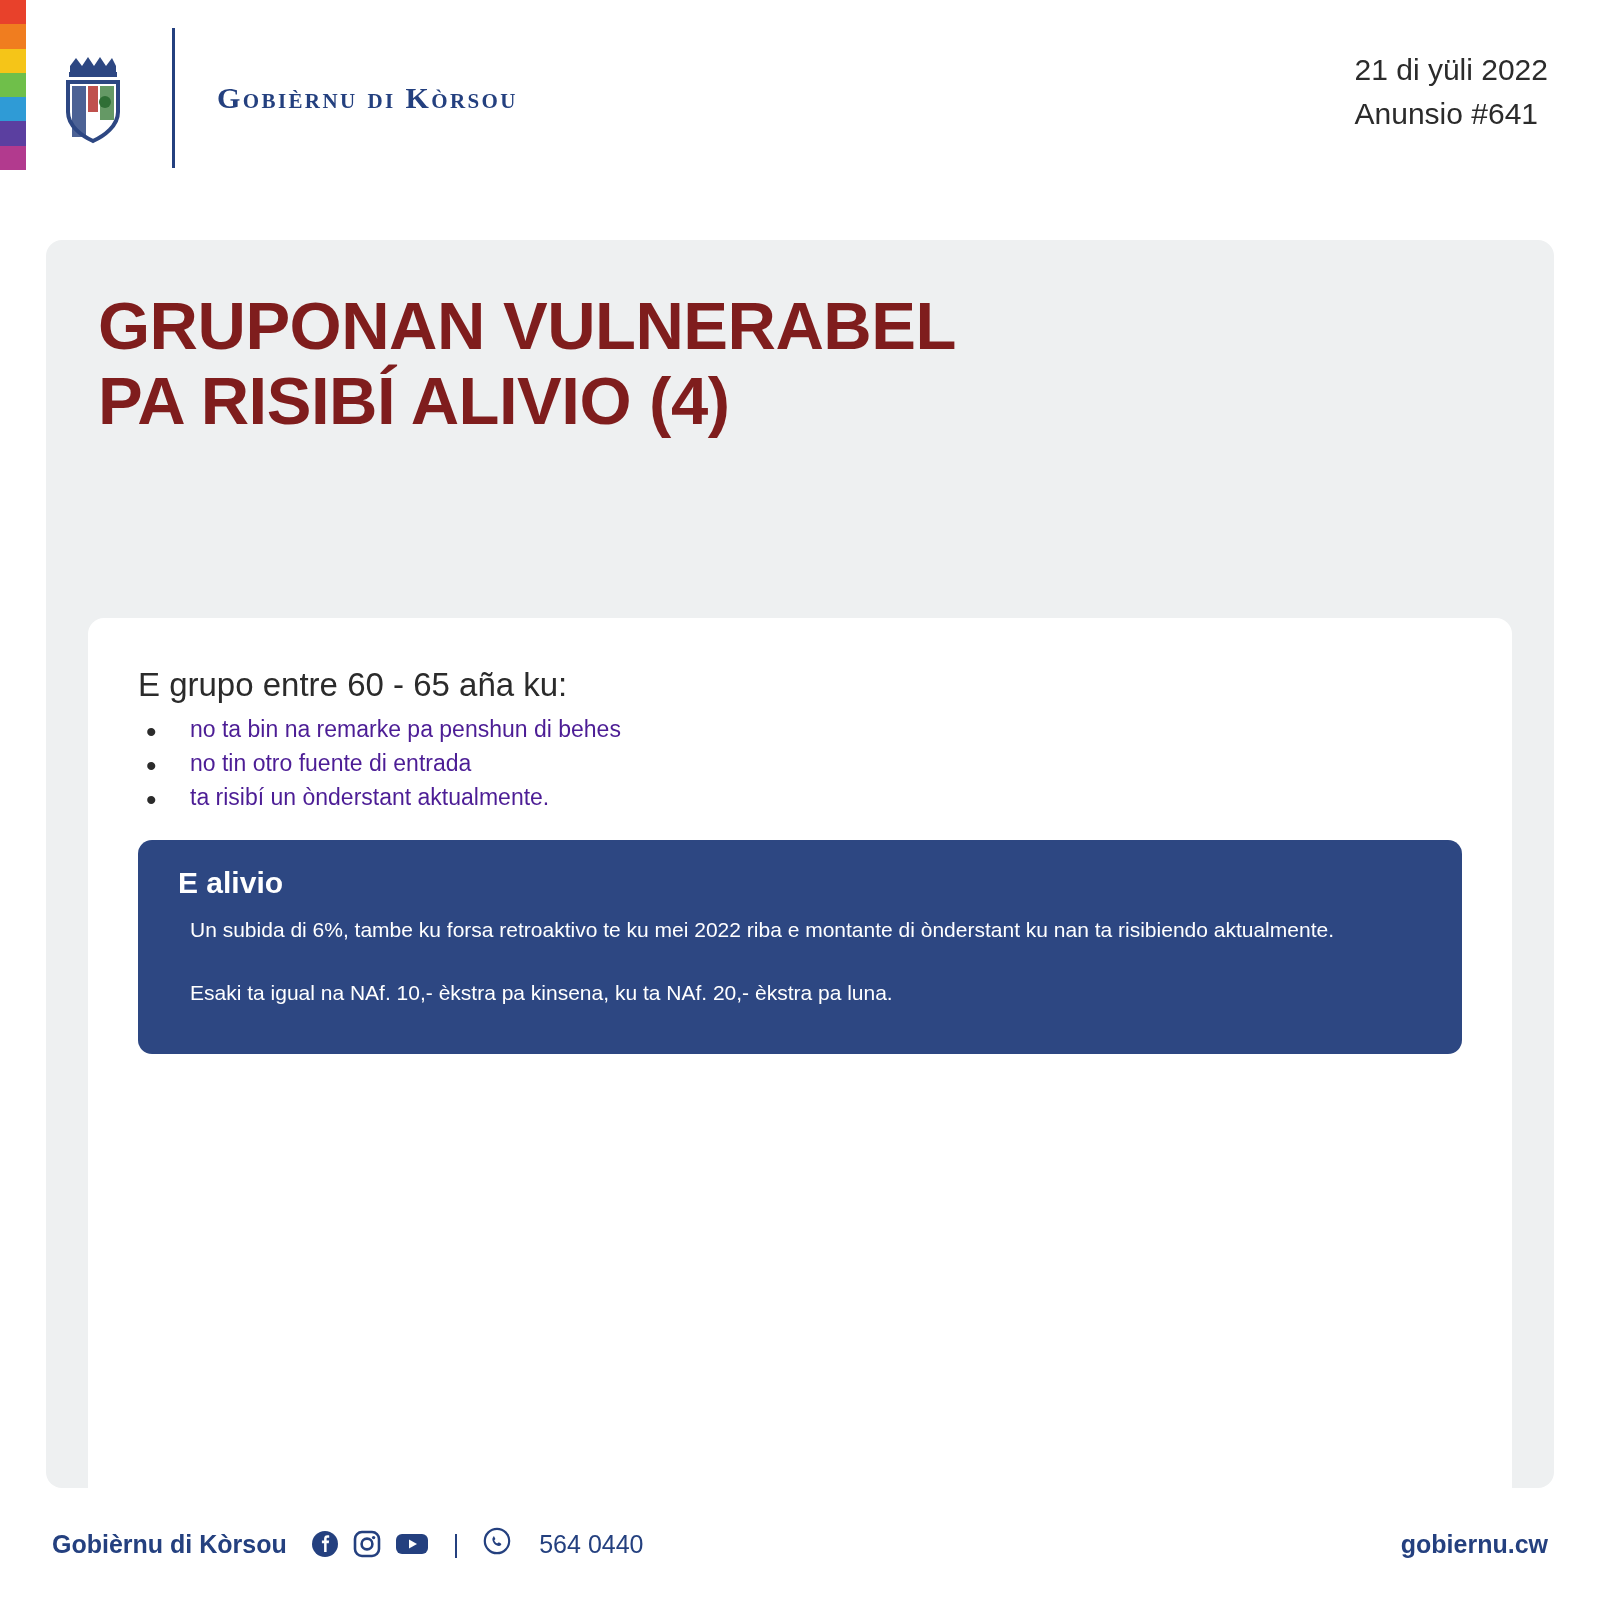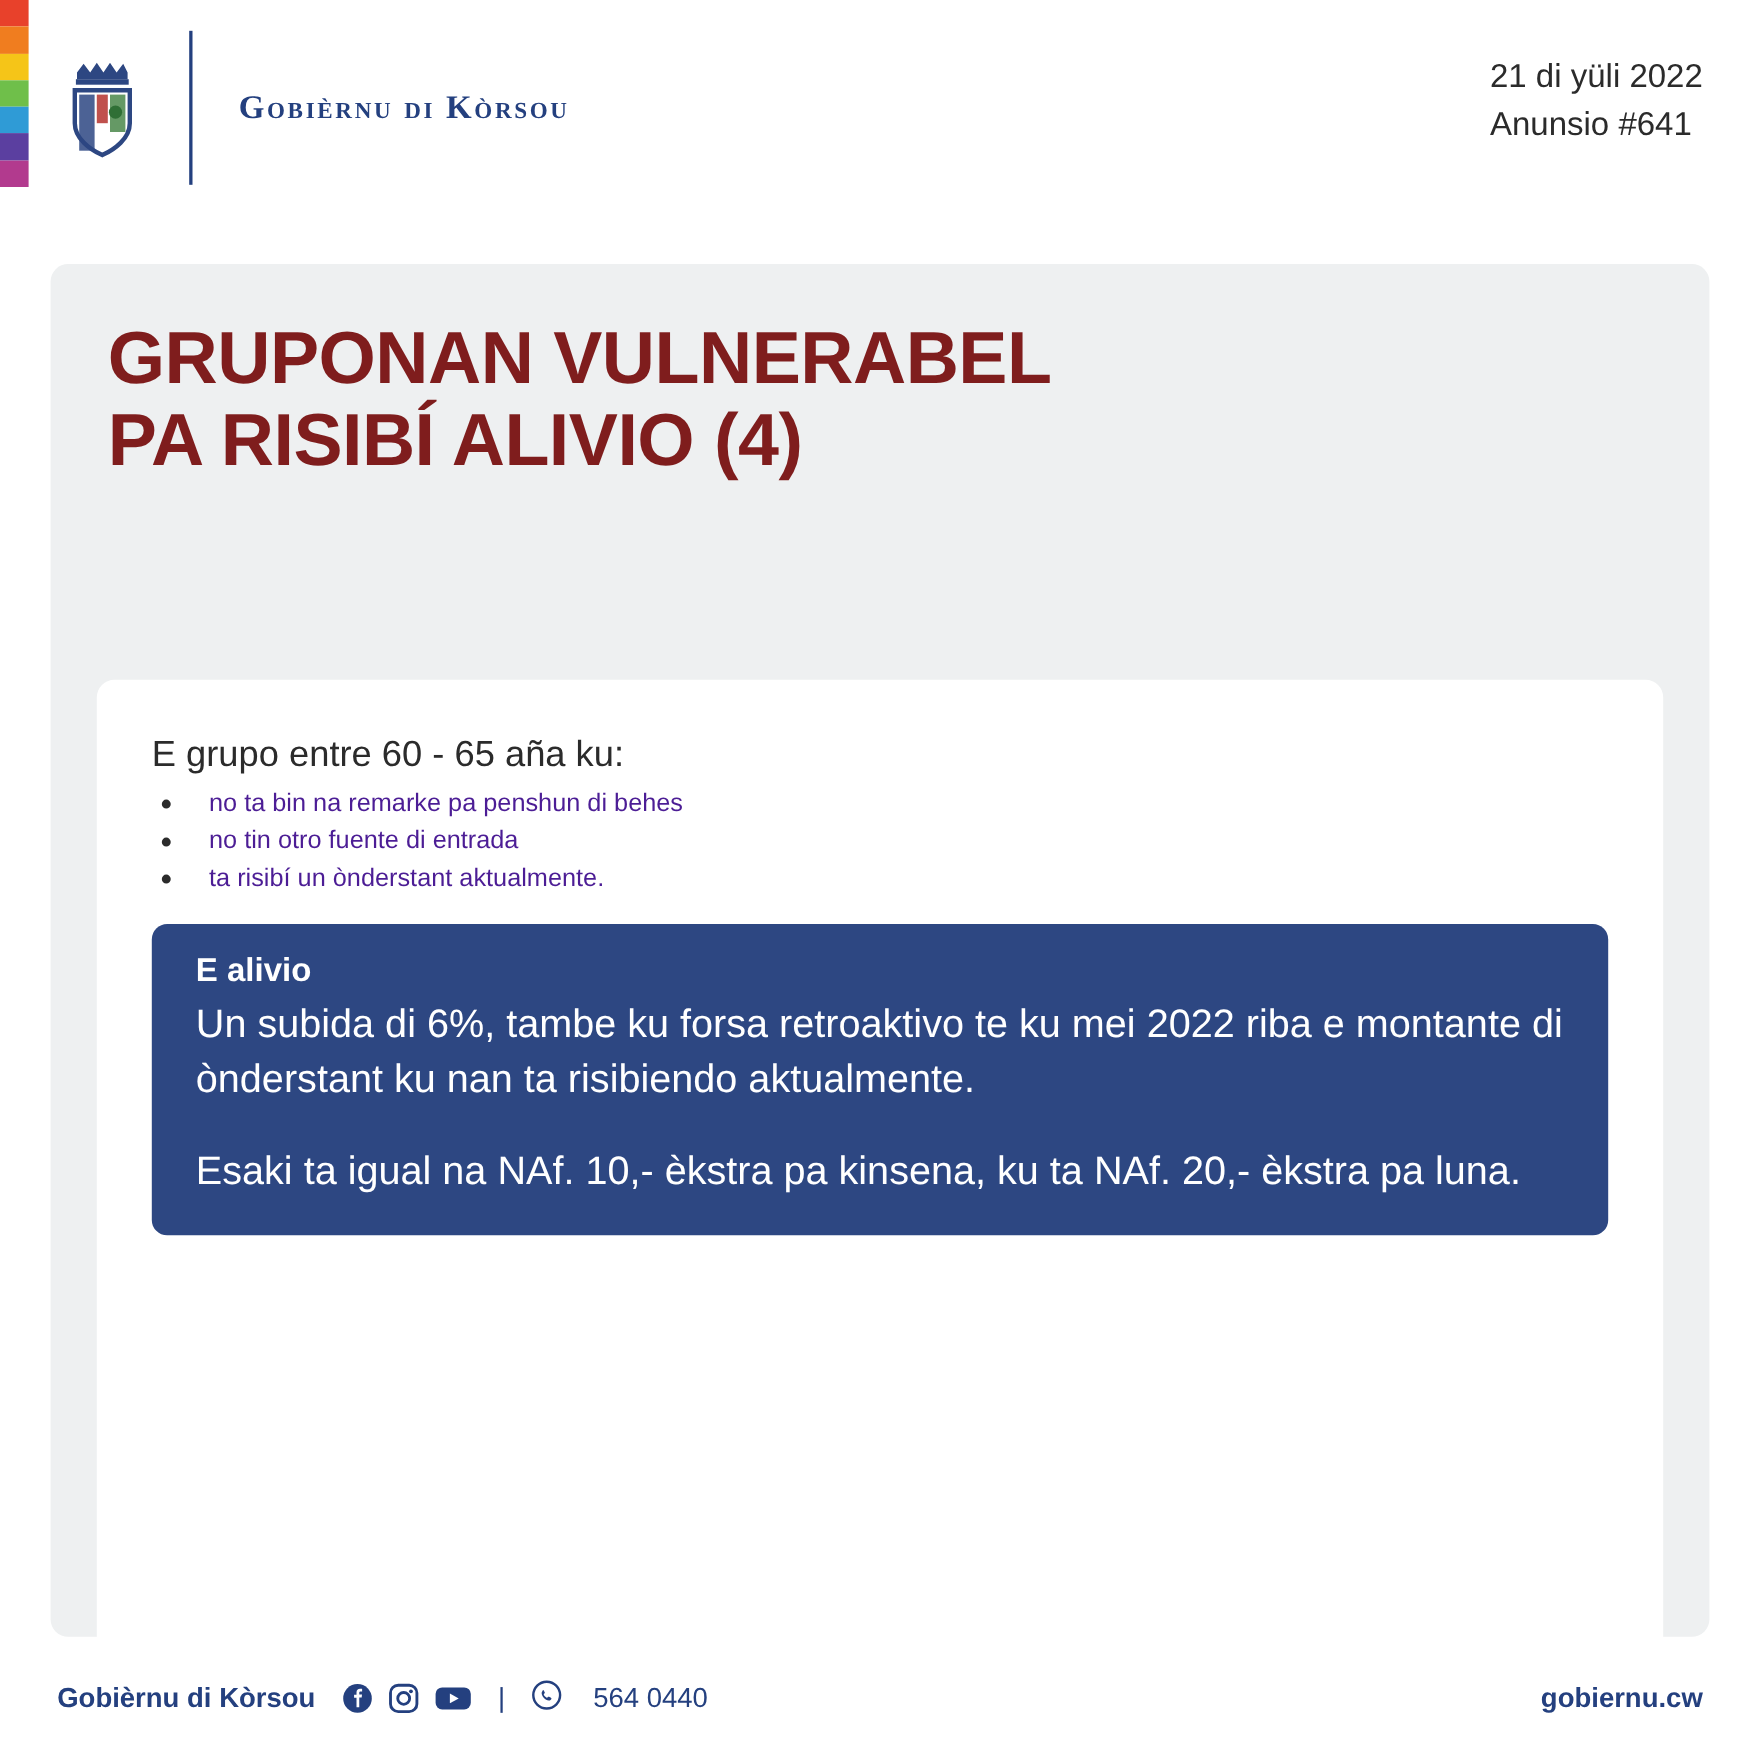--- a/index.html
+++ b/index.html
@@ -133,25 +133,25 @@
   .callout {
     margin-top: 26px;
     background: #2d4782;
     border-radius: 14px;
     color: #ffffff;
     padding: 26px 40px 34px 40px;
   }
   .callout .callout-title {
     font-size: 30px;
     font-weight: bold;
-    margin-bottom: 6px;
+    margin-bottom: 16px;
   }
   .callout p {
-    margin: 0;
-    font-size: 36px;
+    margin: 12px;
+    font-size: 21px;
     line-height: 1.38;
   }
   .callout p.second { margin-top: 34px; }
 
   .total {
     margin-top: 56px;
     font-size: 33px;
     color: #2b2b2b;
   }
   .total b { font-weight: bold; }

